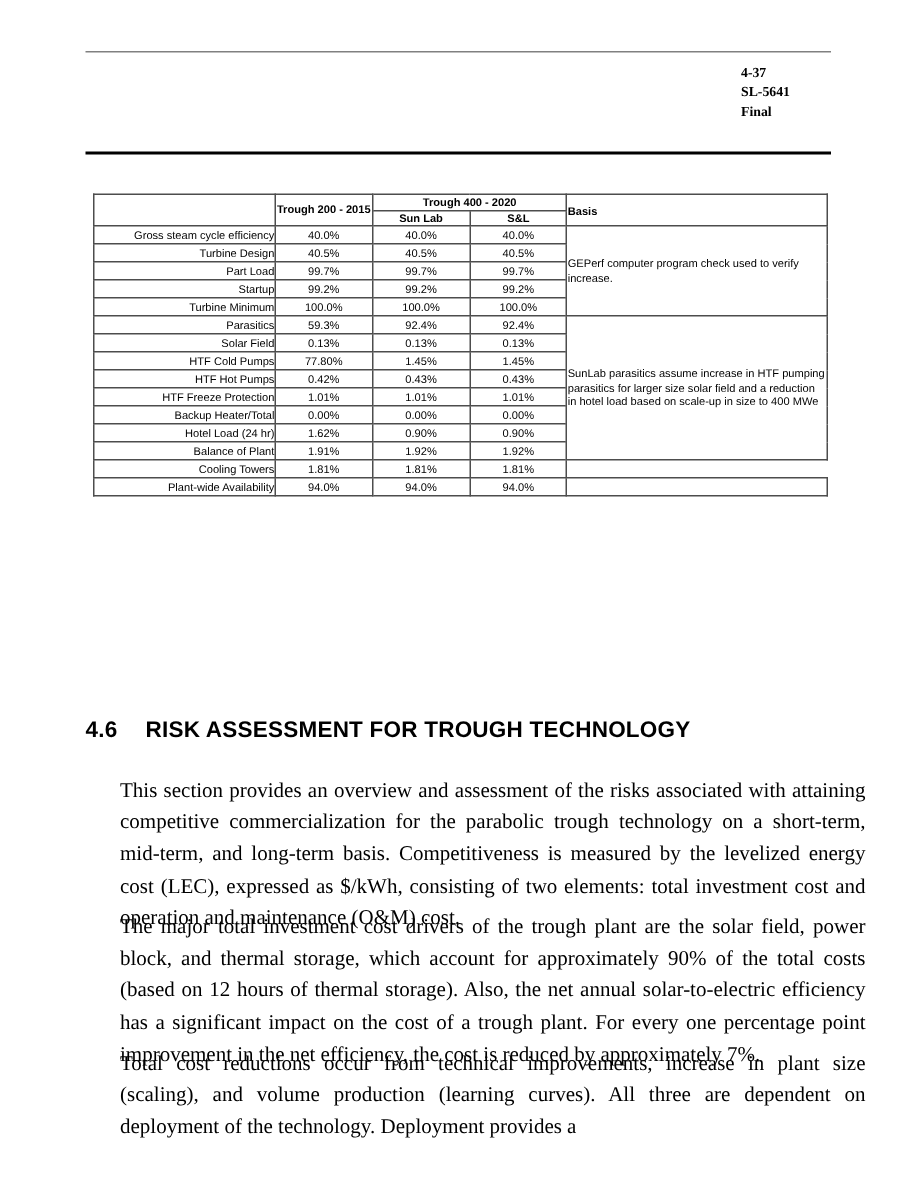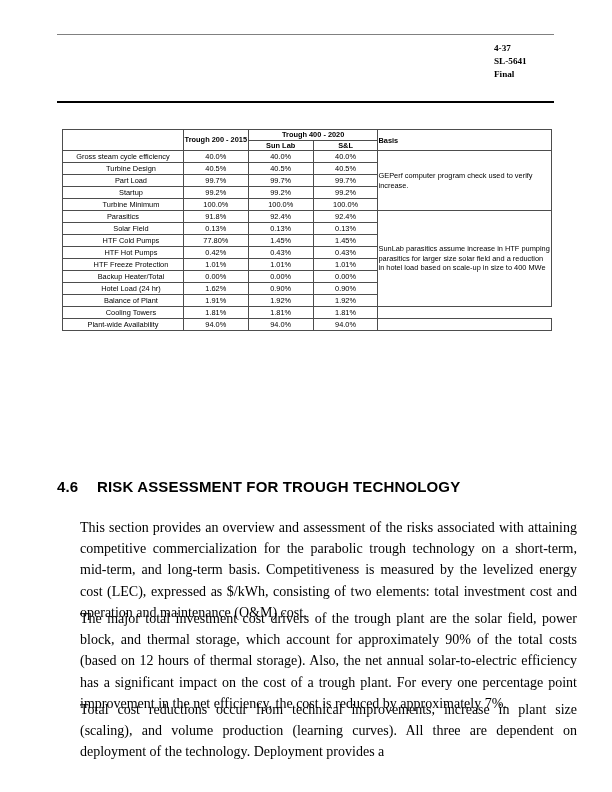--- a/index.html
+++ b/index.html
@@ -84,21 +84,21 @@
   }
   th.hcell-basis {
     font-weight: bold;
     text-align: left;
     padding: 2px 0 2px 4px;
     vertical-align: bottom;
   }
   th.blank-corner { border-top-color: #4d4d4d; }
 
   td.label {
-    text-align: center;
+    text-align: right;
     padding: 3.2px 2px 3.2px 4px;
     height: 11px;
     white-space: nowrap;
   }
   td.label.indent { padding-left: 16px; }
 
   td.num {
     text-align: center;
     padding: 3.2px 2px;
     white-space: nowrap;
@@ -223,21 +223,21 @@
 
         <tr>
           <td class="label indent">Turbine Minimum</td>
           <td class="num">100.0%</td>
           <td class="num">100.0%</td>
           <td class="num">100.0%</td>
         </tr>
 
         <tr>
           <td class="label">Parasitics</td>
-          <td class="num">91.8%</td>
+          <td class="num">59.3%</td>
           <td class="num">92.4%</td>
           <td class="num">92.4%</td>
           <td class="basis" rowspan="8">SunLab parasitics assume increase in HTF pumping parasitics for larger size solar field and a reduction in hotel load based on scale-up in size to 400 MWe</td>
         </tr>
 
         <tr>
           <td class="label indent">Solar Field</td>
           <td class="num">0.13%</td>
           <td class="num">0.13%</td>
           <td class="num">0.13%</td>

